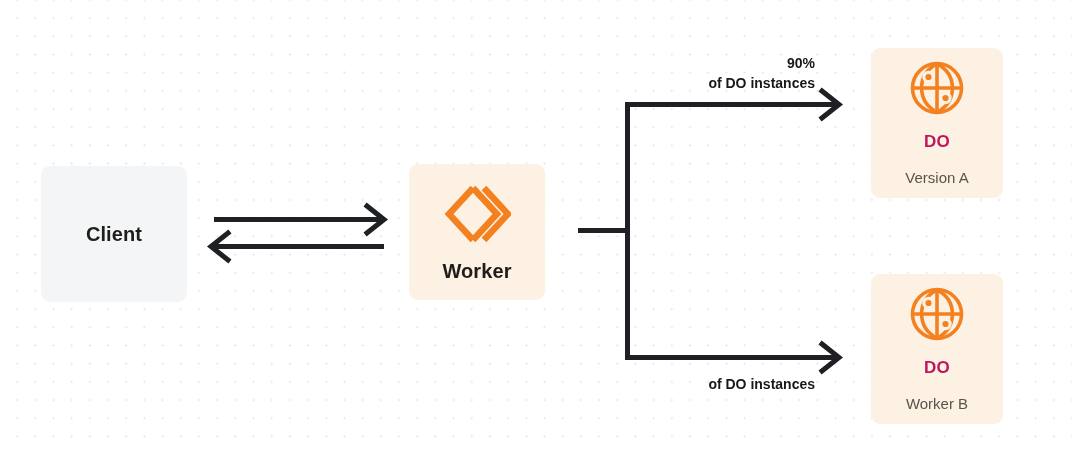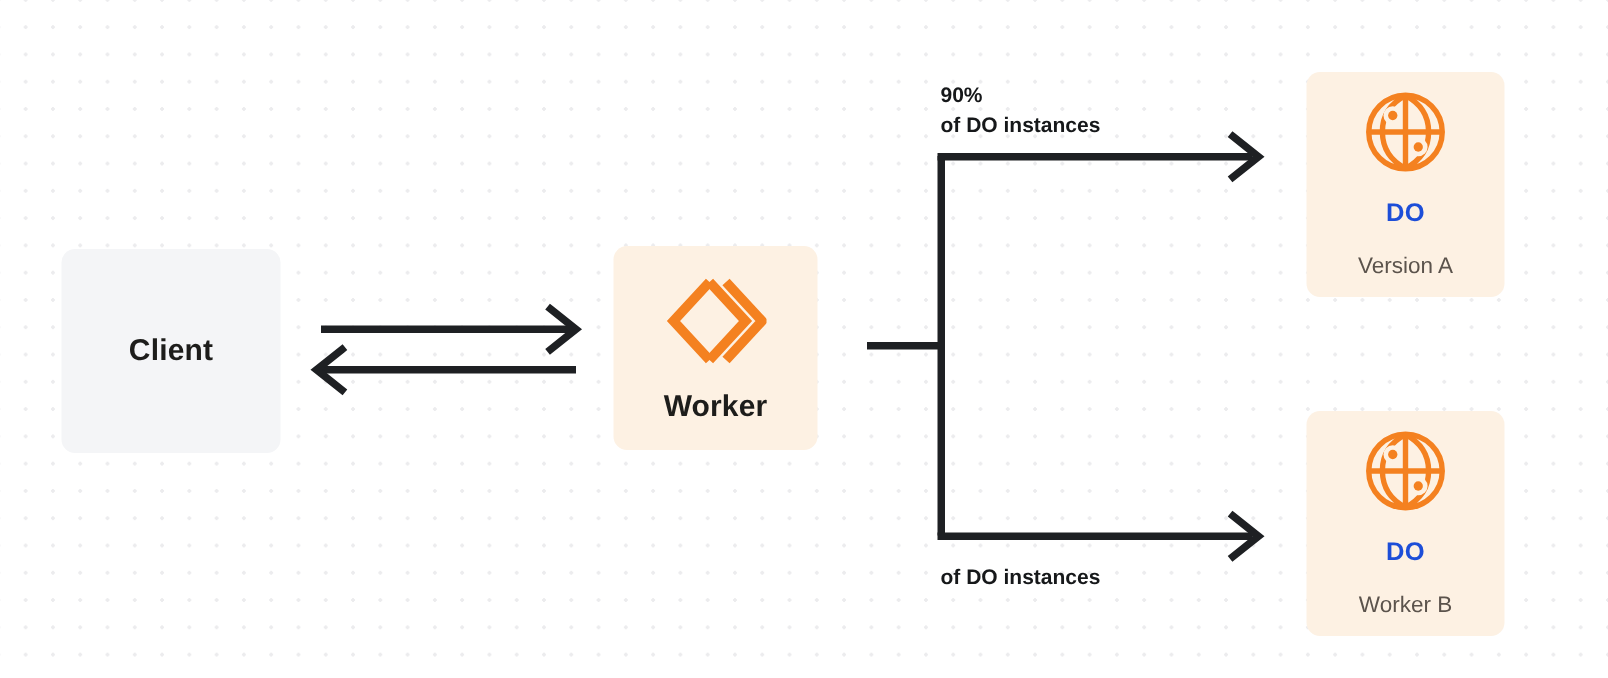--- a/index.html
+++ b/index.html
@@ -81,21 +81,21 @@
   .node-title {
     font-size: 20px;
     font-weight: bold;
     color: #1d1d1b;
     letter-spacing: 0.1px;
   }
 
   .node-title-sm {
     font-size: 17px;
     font-weight: bold;
-    color: #1d4ed8;
+    color: #be185d;
     letter-spacing: 0.2px;
   }
 
   .node-sub {
     font-size: 15px;
     font-weight: normal;
     color: #5b534c;
     margin-top: 17px;
   }
 
@@ -107,21 +107,21 @@
 
   .icon-globe {
     width: 56px;
     height: 56px;
     margin-bottom: 16px;
   }
 
   
   .edge-label {
     position: absolute;
-    text-align: left;
+    text-align: right;
     font-size: 14px;
     font-weight: bold;
     color: #16181a;
     line-height: 1.45;
     white-space: nowrap;
   }
 
   .label-top {
     left: 627px;
     top: 53px;

